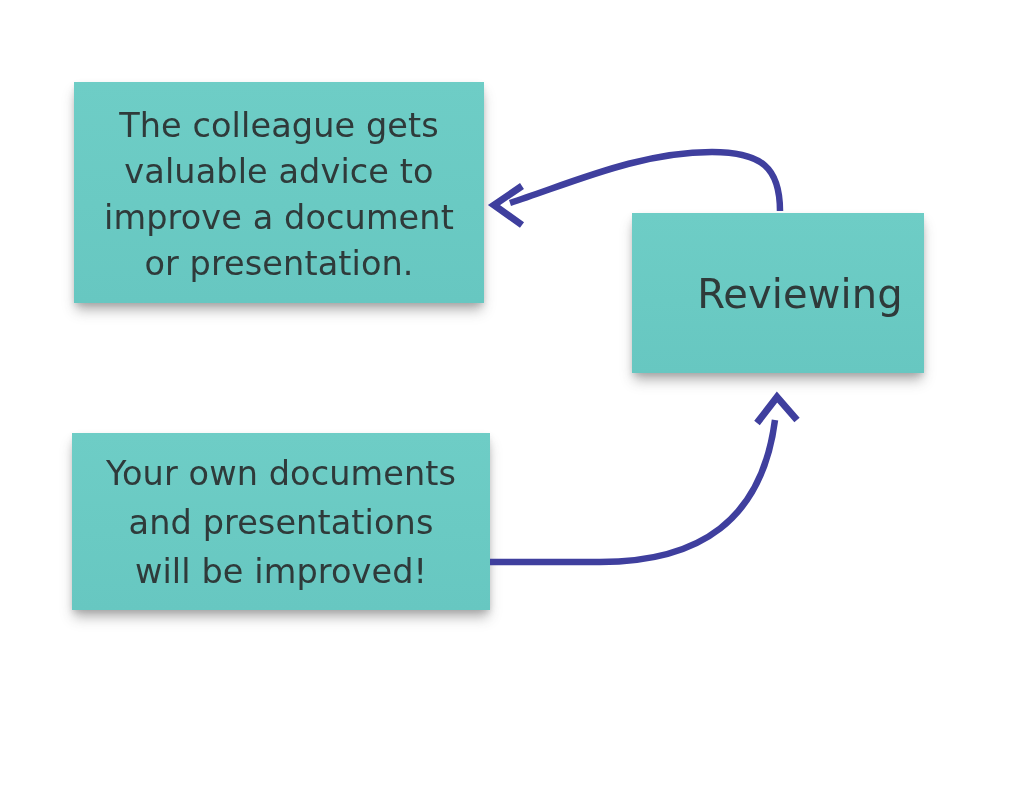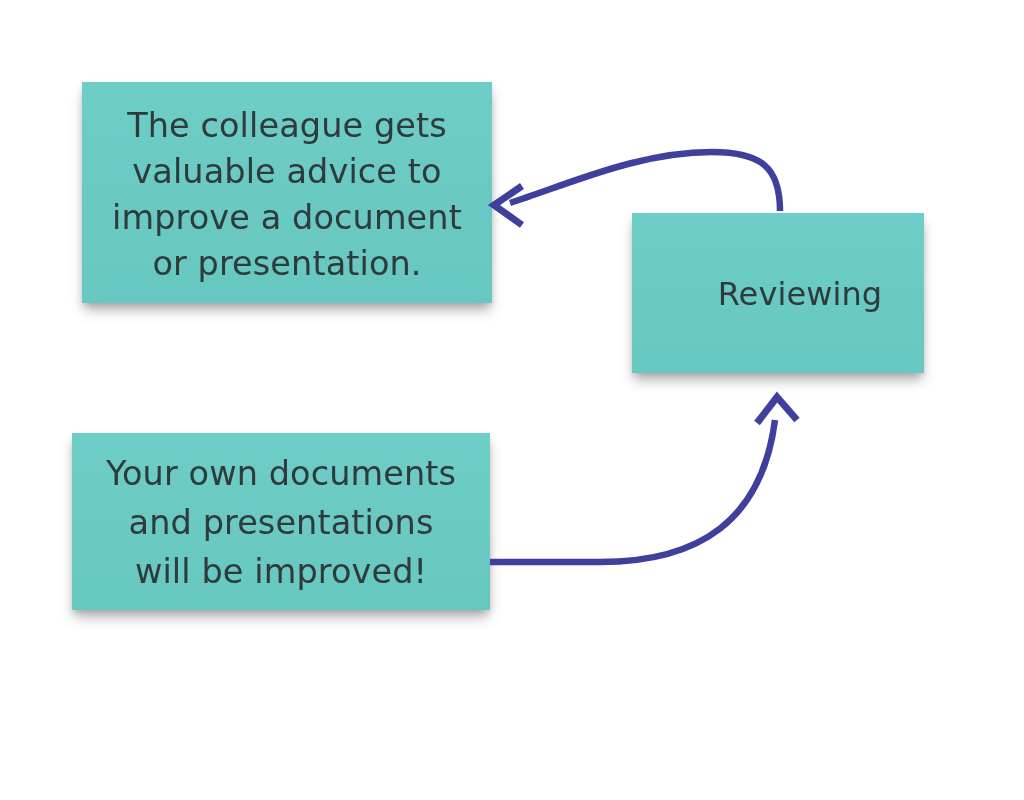--- a/index.html
+++ b/index.html
@@ -30,21 +30,21 @@
     box-shadow: 0 9px 12px -2px rgba(60,60,60,0.38),
                 0 3px 6px -1px rgba(90,90,90,0.22);
   }
   .card-text {
     display: block;
     white-space: pre-line;
     letter-spacing: 0.1px;
   }
   
   #card-advice {
-    left: 82px;
+    left: 74px;
     top: 82px;
     width: 410px;
     height: 221px;
     padding: 4px 12px 0 12px;
     background: linear-gradient(180deg, #6ecdc6 0%, #6acac3 55%, #67c7c1 100%);
   }
   #card-advice .card-text {
     font-size: 33.5px;
     line-height: 46px;
   }
@@ -64,21 +64,21 @@
   
   #card-reviewing {
     left: 632px;
     top: 213px;
     width: 292px;
     height: 160px;
     padding: 2px 8px 0 8px;
     background: linear-gradient(180deg, #6ecdc6 0%, #6acac3 55%, #67c7c1 100%);
   }
   #card-reviewing .card-text {
-    font-size: 32px;
+    font-size: 40px;
     line-height: 50px;
     margin-left: 44px;
   }
   
   #arrow-layer {
     position: absolute;
     left: 0;
     top: 0;
     width: 1024px;
     height: 800px;

